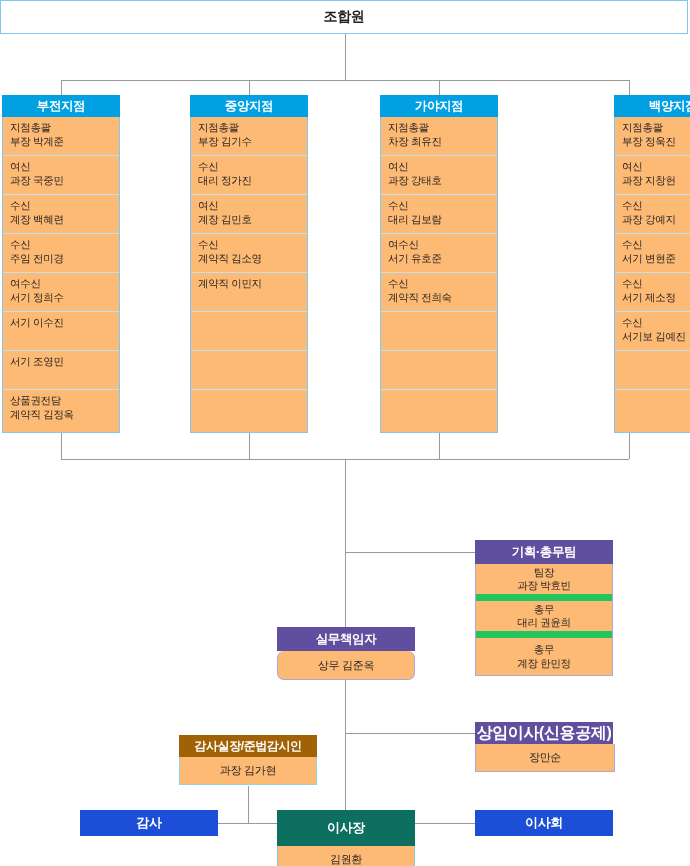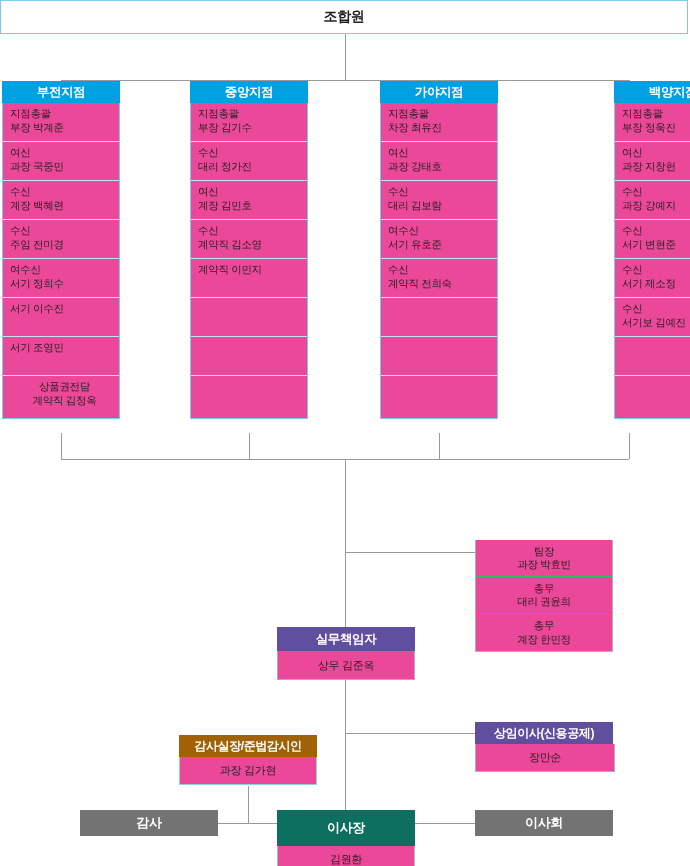--- a/index.html
+++ b/index.html
@@ -23,35 +23,35 @@
   .hdr{
     box-sizing:border-box;
     text-align:center;
     color:#ffffff;
     font-weight:bold;
     letter-spacing:-0.4px;
     display:flex;align-items:center;justify-content:center;
   }
   .body{
     box-sizing:border-box;
-    background:#ec4899;
+    background:#fdba74;
   }
 
   
   .top-box{
     left:2px;top:2px;width:686px;height:32px;
     border:1px solid #7ec8f2;
     background:#ffffff;
     display:flex;align-items:center;justify-content:center;
     font-weight:bold;font-size:14px;color:#231f20;
     letter-spacing:-0.3px;
   }
 
   
-  .branch{width:118px;top:81px;height:338px;}
+  .branch{width:118px;top:95px;height:338px;}
   .branch .hdr{
     height:22px;width:118px;
     background:#00a0e3;
     font-size:12.5px;
   }
   .branch .body{
     height:316px;width:118px;
     border:1px solid #7ec8f2;
     border-top:none;
     padding:0 0 0 0;
@@ -60,50 +60,50 @@
     box-sizing:border-box;
     height:39px;
     border-bottom:1px solid #bfe2f5;
     padding:4px 0 0 7px;
     font-size:10.5px;
     line-height:13.5px;
     color:#231f20;
     letter-spacing:-0.3px;
     white-space:pre-line;
   }
-  .cell:last-child{border-bottom:none;text-align:center;}
+  .cell:last-child{border-bottom:none;}
 
   
   .purple .hdr{background:#5f4f9e;}
   .pm-box .body,.purple .body{border:1px solid #b0a6d4;border-top:none;}
 
   
   #team{left:475px;top:540px;width:138px;}
   #team .hdr{height:24px;width:138px;font-size:12.5px;}
   #team .body{width:138px;}
   #team .trow{
     box-sizing:border-box;height:37px;
-    border-bottom:1px solid #22c55e;
+    border-bottom:7px solid #22c55e;
     display:flex;flex-direction:column;align-items:center;justify-content:center;
     font-size:10.5px;line-height:13.5px;letter-spacing:-0.3px;
   }
   #team .trow:last-child{border-bottom:none;}
 
   
   #pm{left:277px;top:627px;width:138px;}
   #pm .hdr{height:24px;width:138px;font-size:12.5px;}
   #pm .body{
     width:138px;height:29px;
     display:flex;align-items:center;justify-content:center;
-    font-size:11px;letter-spacing:-0.3px;
+    font-size:11px;letter-spacing:-0.3px;border-radius:7px;
   }
 
   
   #exec{left:475px;top:722px;width:138px;}
-  #exec .hdr{height:22px;width:138px;font-size:12px;}
+  #exec .hdr{height:22px;width:138px;font-size:16px;}
   #exec .body{
     width:140px;height:28px;
     display:flex;align-items:center;justify-content:center;
     font-size:11px;letter-spacing:-0.3px;
   }
 
   
   #audit-office{left:179px;top:735px;width:138px;}
   #audit-office .hdr{
     height:22px;width:138px;background:#a16207;font-size:12px;
@@ -111,21 +111,21 @@
   #audit-office .body{
     width:138px;height:28px;
     border:1px solid #8fd4de;border-top:none;
     display:flex;align-items:center;justify-content:center;
     font-size:11px;letter-spacing:-0.3px;
   }
 
   
   .green-bar{
     position:absolute;height:26px;
-    background:#737373;
+    background:#1d4ed8;
     color:#fff;font-weight:bold;font-size:13px;
     display:flex;align-items:center;justify-content:center;
     letter-spacing:-0.3px;
     box-sizing:border-box;
   }
   #gamsa{left:80px;top:810px;width:138px;}
   #board{left:475px;top:810px;width:138px;}
 
   
   #chairman{left:277px;top:810px;width:138px;}
@@ -238,20 +238,21 @@
   <div class="line v" style="left:249px;top:433px;height:26px;"></div>
   <div class="line v" style="left:439px;top:433px;height:26px;"></div>
   <div class="line v" style="left:629px;top:433px;height:26px;"></div>
   <div class="line h" style="left:61px;top:459px;width:568px;"></div>
 
   <div class="line v" style="left:345px;top:459px;height:351px;"></div>
 
   <div class="line h" style="left:345px;top:552px;width:130px;"></div>
 
   <div class="box purple" id="team">
+    <div class="hdr">기획·총무팀</div>
     <div class="body">
       <div class="trow">
         <span>팀장</span>
         <span>과장 박효빈</span>
       </div>
       <div class="trow">
         <span>총무</span>
         <span>대리 권윤희</span>
       </div>
       <div class="trow">

